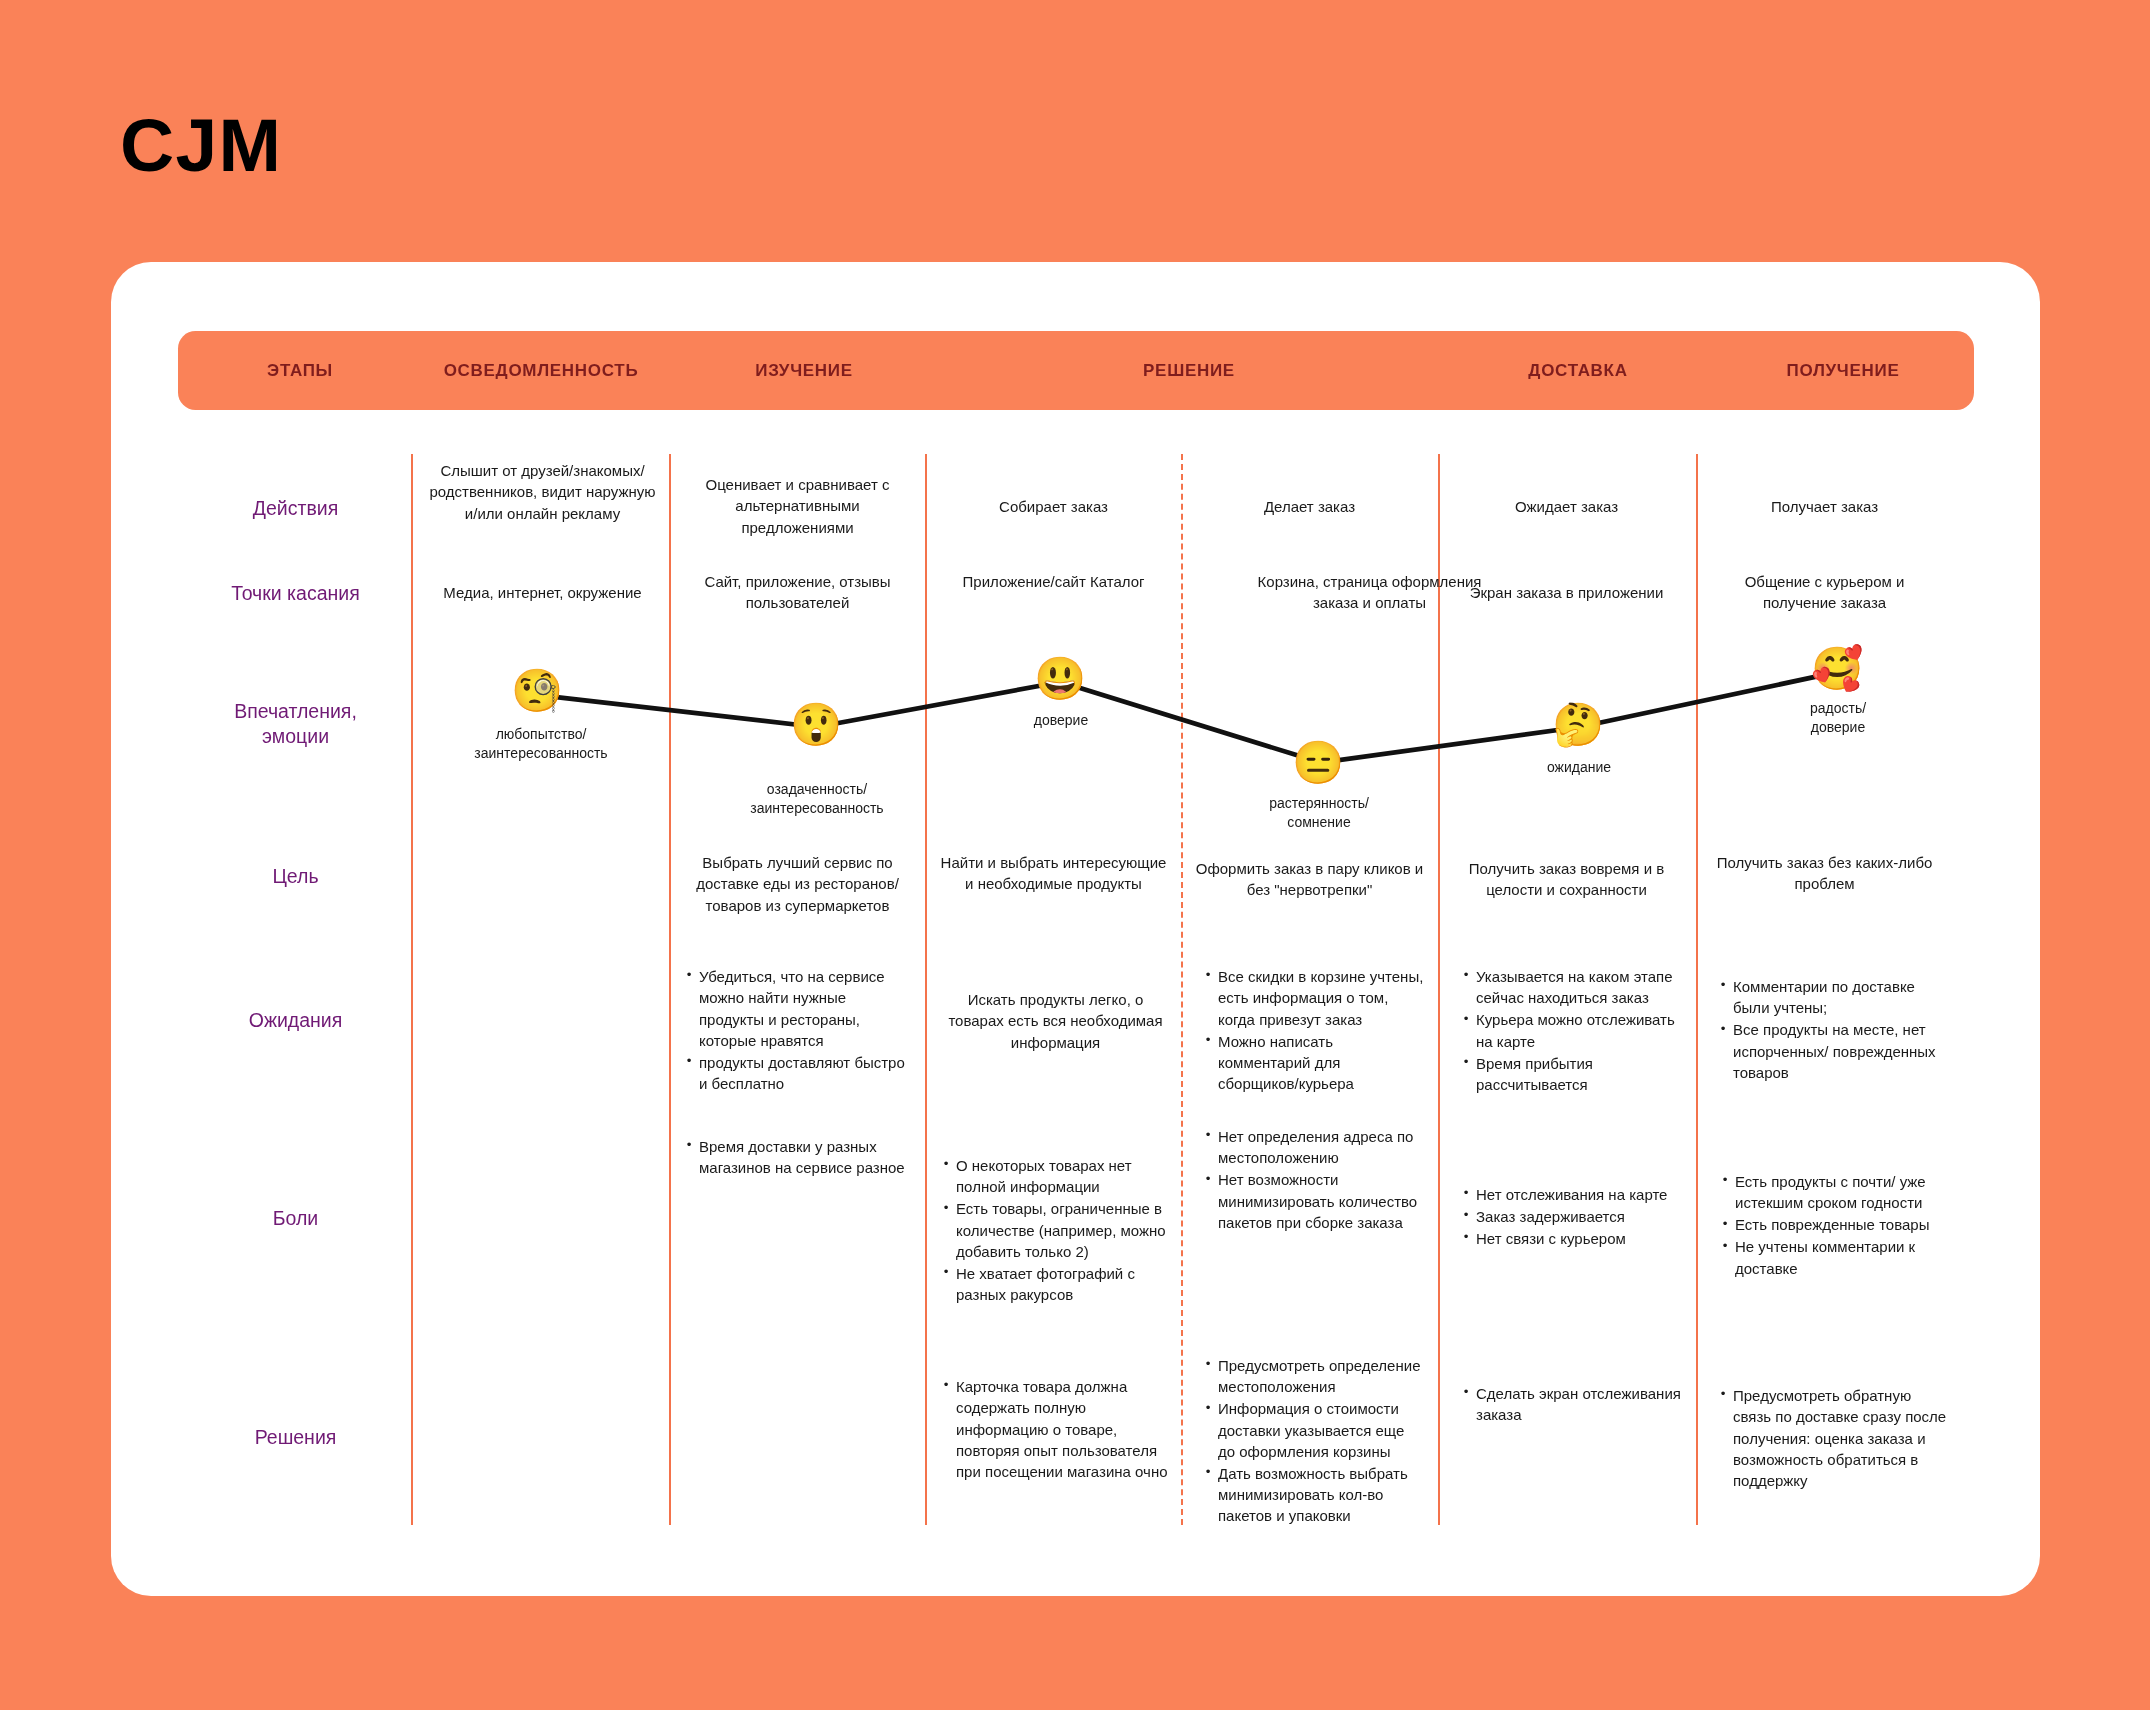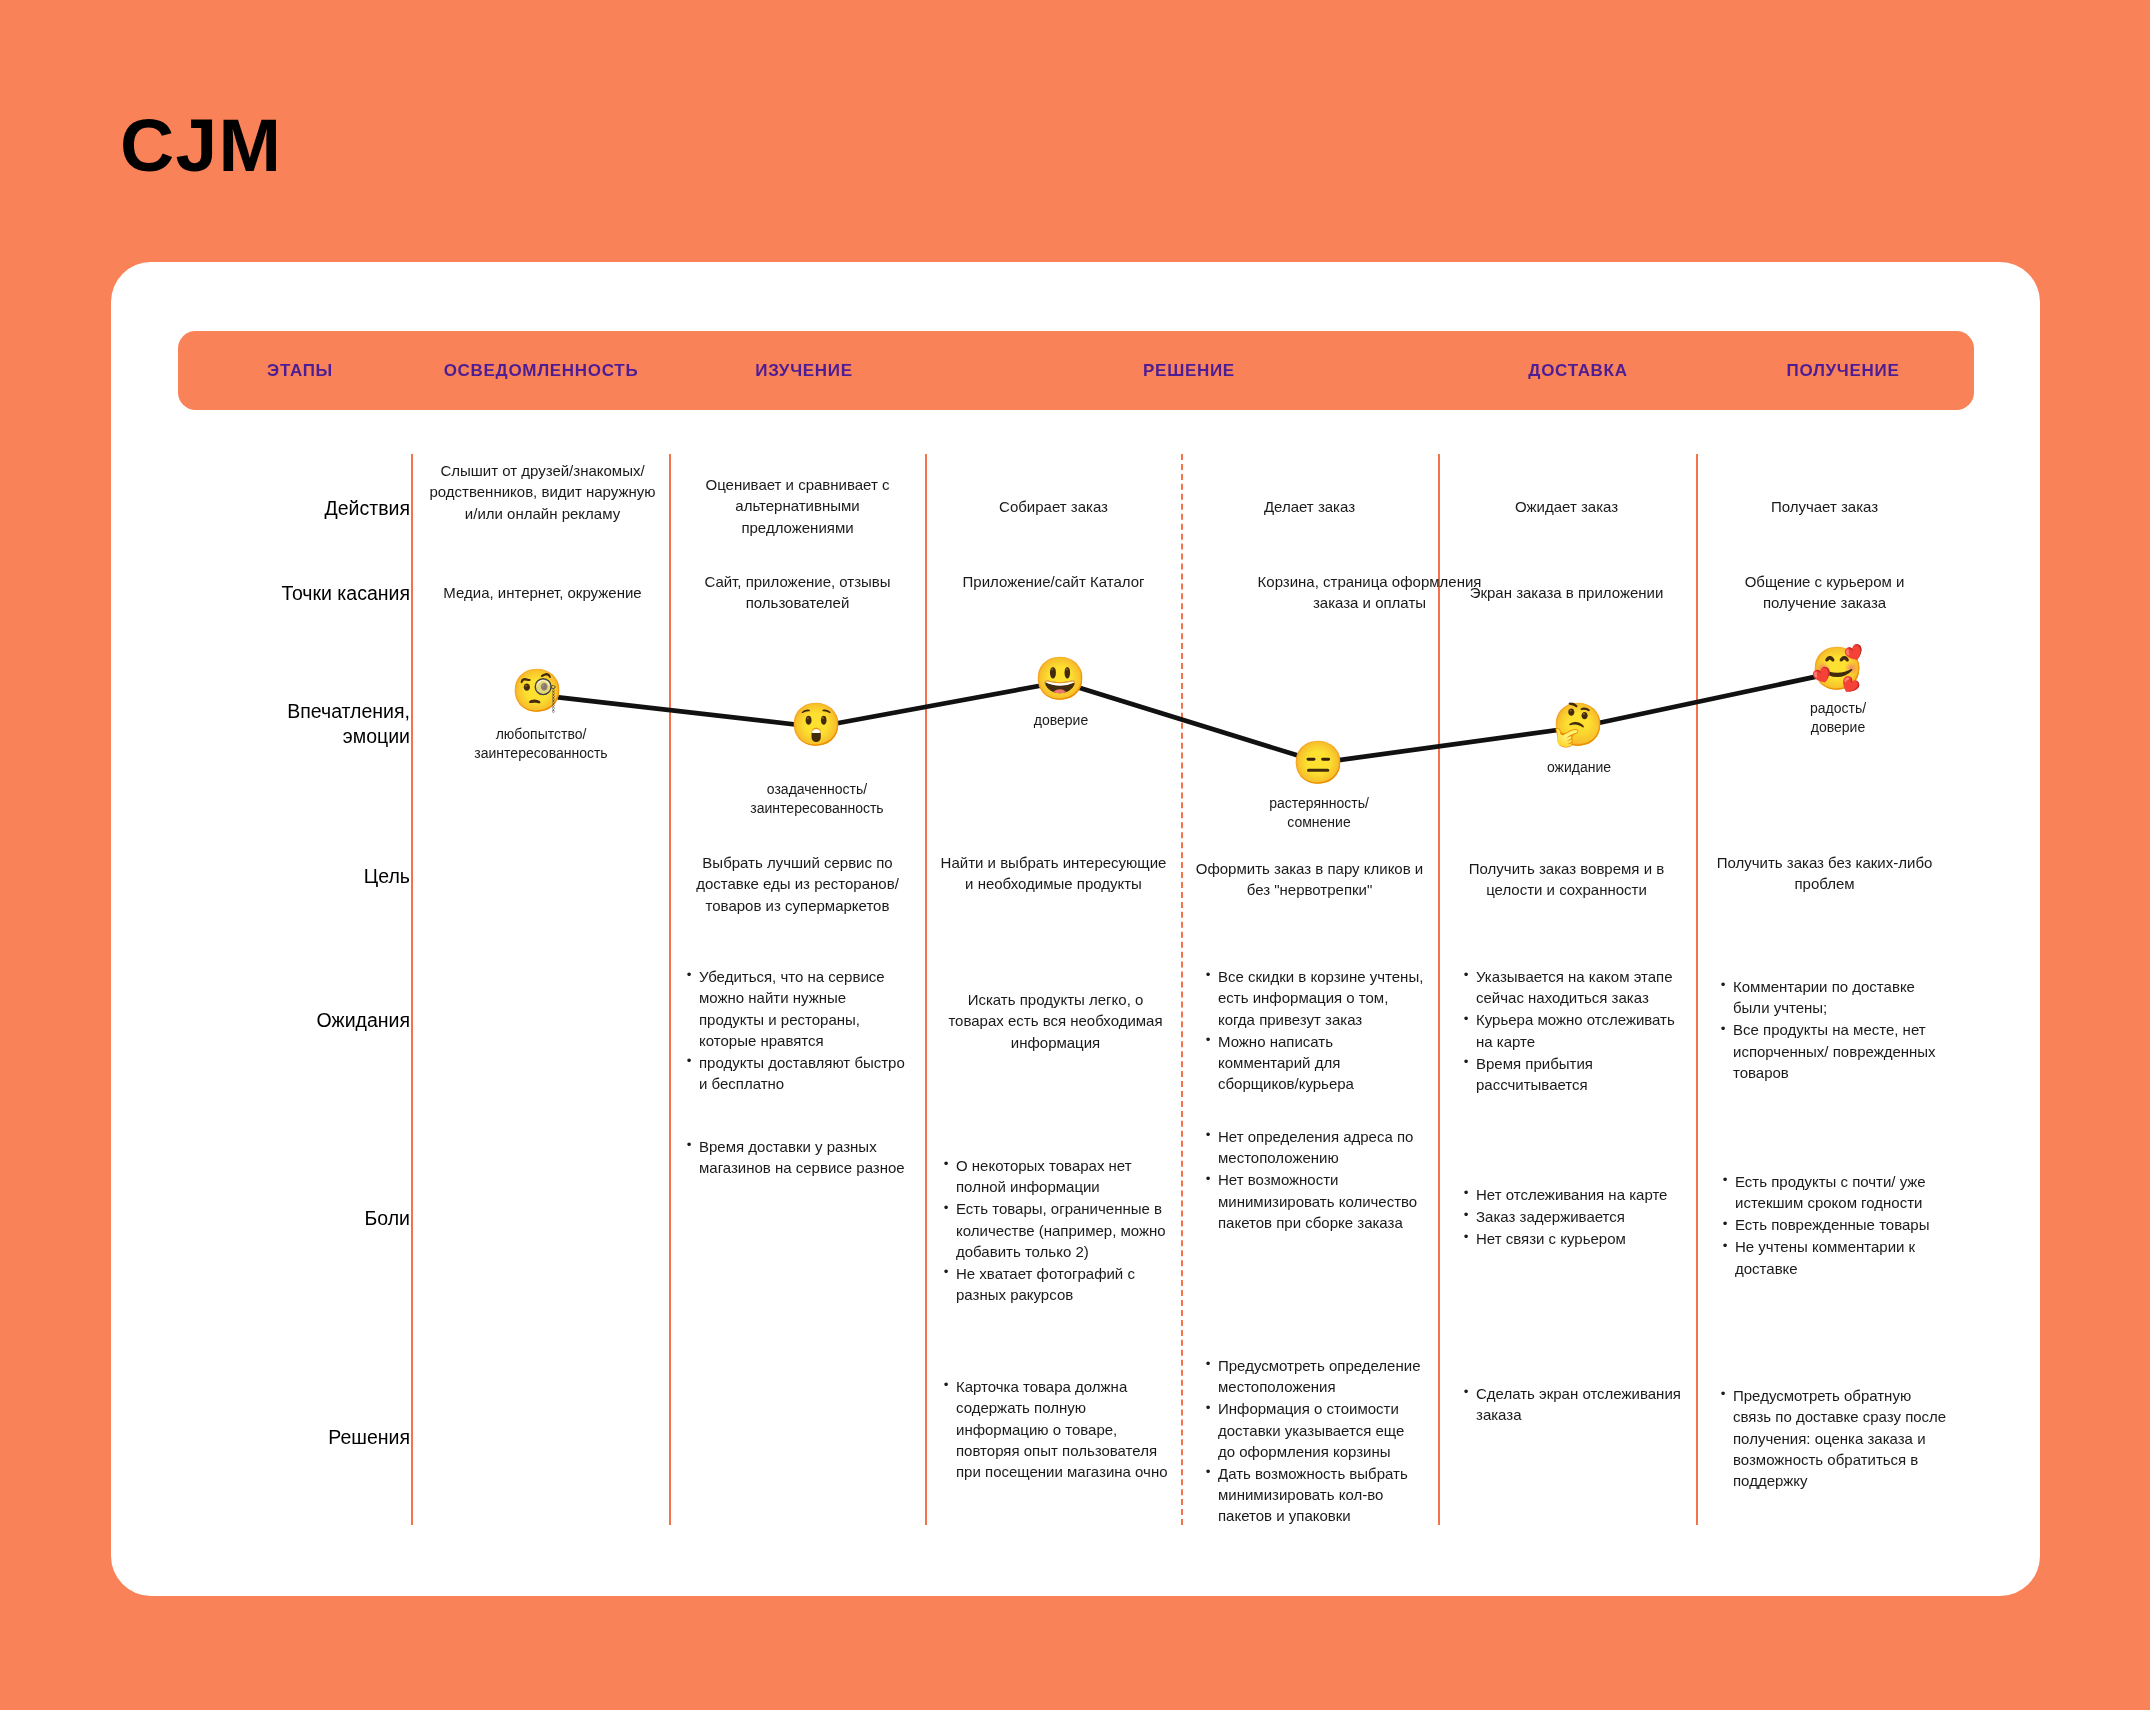--- a/index.html
+++ b/index.html
@@ -41,21 +41,21 @@
     top: 331px;
     width: 1796px;
     height: 79px;
     background: #FA8258;
     border-radius: 17.5px;
   }
   .stage-label {
     position: absolute;
     top: 50%;
     transform: translate(-50%, -50%);
-    color: #4c1d95;
+    color: #7f1d1d;
     font-size: 17px;
     font-weight: bold;
     letter-spacing: 0.7px;
     white-space: nowrap;
   }
 
   
   .divider {
     position: absolute;
     top: 454px;
@@ -67,23 +67,23 @@
     background: none;
     border-left: 2px dashed #F4734B;
     width: 0;
   }
 
   
   .row-label {
     position: absolute;
     width: 229px;
     left: 181px;
-    text-align: right;
+    text-align: center;
     font-size: 19.5px;
-    color: #000000;
+    color: #701a75;
     line-height: 1.3;
   }
 
   
   .cell {
     position: absolute;
     font-size: 15px;
     color: #1A1A1A;
     line-height: 1.42;
   }

